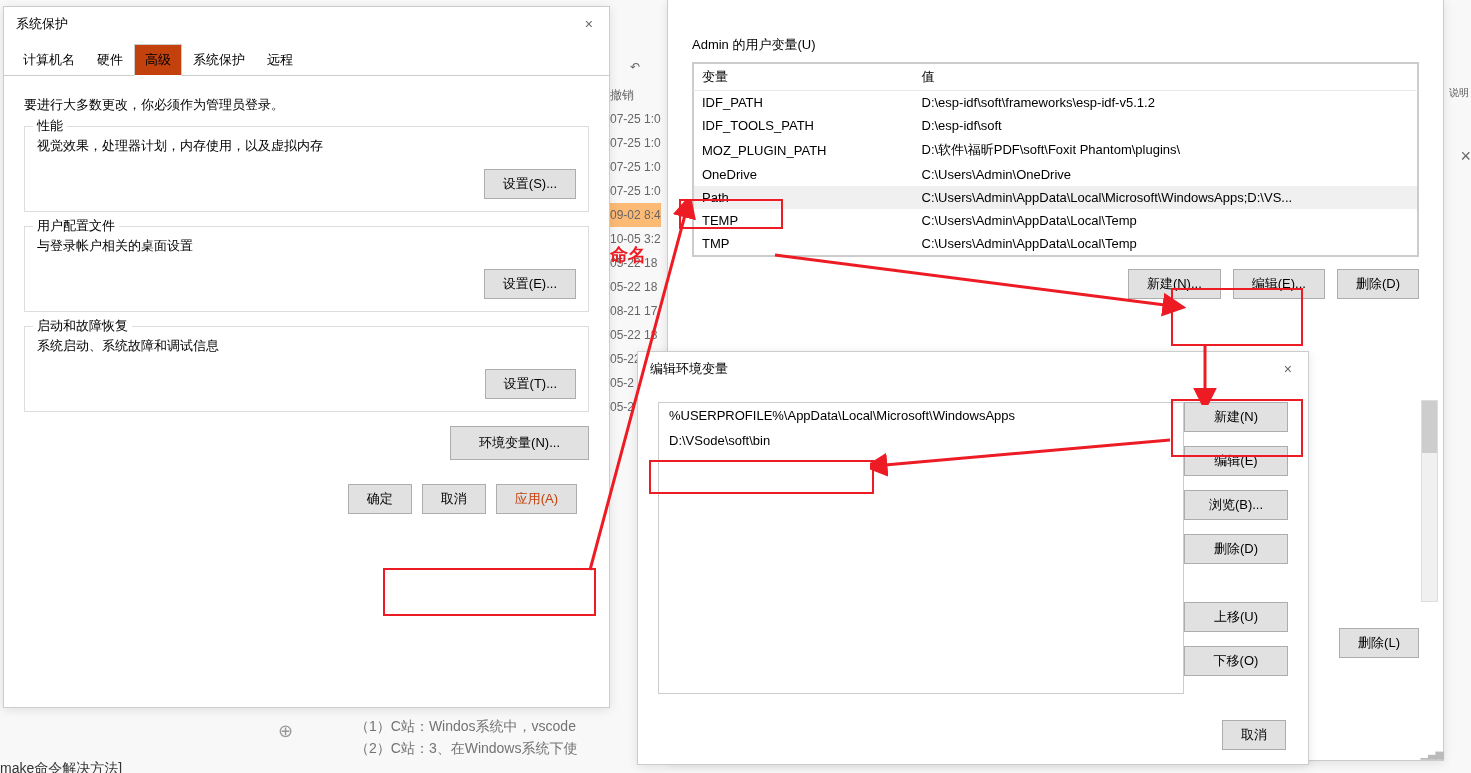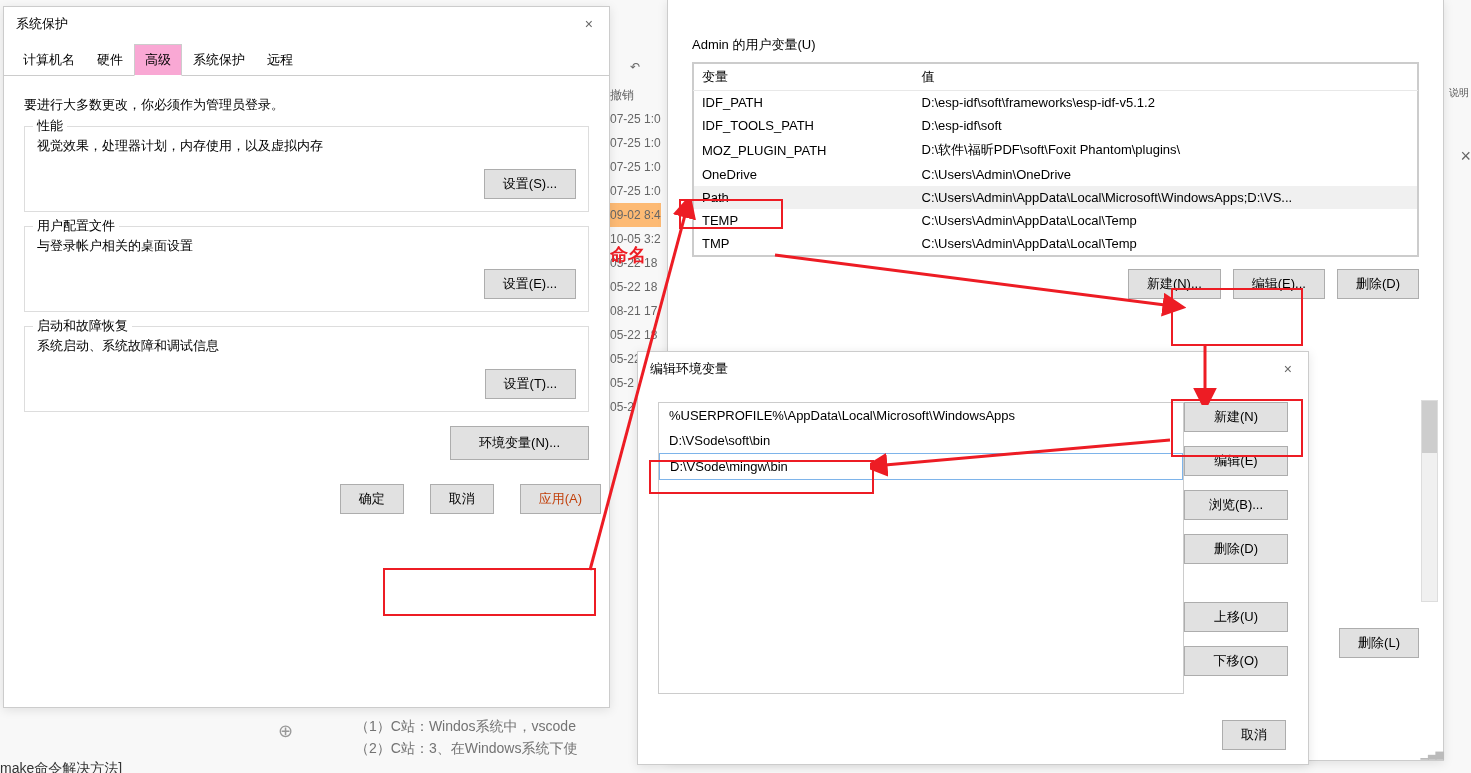--- a/index.html
+++ b/index.html
@@ -1,27 +1,27 @@
 <!DOCTYPE html>
 <html><head>
 <meta charset="utf-8">
 <style>
 body{margin:0;font-family:"Microsoft YaHei",Arial,sans-serif;font-size:13px;background:#f8f8f8;color:#000;overflow:hidden;width:1471px;height:773px;position:relative}
 .dialog{position:absolute;background:#fff;border:1px solid #ccc;box-shadow:0 2px 10px rgba(0,0,0,0.1)}
 .title-bar{display:flex;justify-content:space-between;align-items:center;padding:8px 12px;font-size:13px}
 .close-x{font-size:14px;color:#666;cursor:pointer;padding:0 4px}
 .tabs{display:flex;border-bottom:1px solid #ccc;padding:0 8px;margin-top:2px}
 .tab{padding:6px 10px;cursor:pointer;border:1px solid transparent;position:relative;top:1px}
-.tab.active{border:1px solid #ccc;border-bottom:1px solid #fff;background:#f9a8d4}
+.tab.active{border:1px solid #ccc;border-bottom:1px solid #fff;background:#c2410c}
 .pane{padding:14px 20px}
 .groupbox{border:1px solid #ddd;margin:8px 0 14px;padding:10px 12px 12px;position:relative}
 .groupbox .legend{position:absolute;top:-10px;left:8px;background:#fff;padding:0 4px;font-size:13px}
 .btn{background:#e1e1e1;border:1px solid #adadad;padding:5px 18px;cursor:pointer;font-size:13px;font-family:inherit}
 .btn-row{text-align:right;margin-top:14px}
-.footer-btns{display:flex;justify-content:flex-end;gap:26px;padding:10px 8px}
+.footer-btns{display:flex;justify-content:flex-end;gap:10px;padding:10px 32px}
 .footer-btns .btn.disabled{color:#c2410c}
 .env-table{width:100%;border:1px solid #ccc;border-collapse:collapse}
 .env-table th{text-align:left;font-weight:normal;padding:4px 8px;border-bottom:1px solid #e8e8e8;background:#fff}
 .env-table td{padding:4px 8px;white-space:nowrap;overflow:hidden;text-overflow:ellipsis}
 .env-table tr.sel td{background:#f0f0f0}
 .btn-row-right{display:flex;justify-content:flex-end;gap:12px;margin-top:12px}
 .path-list{border:1px solid #ccc;height:290px;overflow:auto;background:#fff}
 .path-item{padding:5px 10px;cursor:pointer}
 .path-item.sel{background:#fff;border:1px solid #7eb4ea}
 .red-box{border:2px solid #ed1c24;position:absolute;pointer-events:none}
@@ -132,21 +132,20 @@
 
 <div class="dialog" style="left:637px;top:351px;width:670px;height:412px">
   <div class="title-bar">
     <span>编辑环境变量</span>
     <span class="close-x">×</span>
   </div>
   <div style="display:flex;padding:16px 20px 10px;">
     <div class="path-list" style="flex:1" id="path-list">
         <div class="path-item">%USERPROFILE%\AppData\Local\Microsoft\WindowsApps</div>
         <div class="path-item">D:\VSode\soft\bin</div>
-        <div class="path-item sel">D:\VSode\mingw\bin</div>
       </div>
     <div style="display:flex;flex-direction:column;gap:14px;width:104px">
       <button class="btn">新建(N)</button>
       <button class="btn">编辑(E)</button>
       <button class="btn">浏览(B)...</button>
       <button class="btn">删除(D)</button>
       <div style="height:10px"></div>
       <button class="btn">上移(U)</button>
       <button class="btn">下移(O)</button>
     </div>

